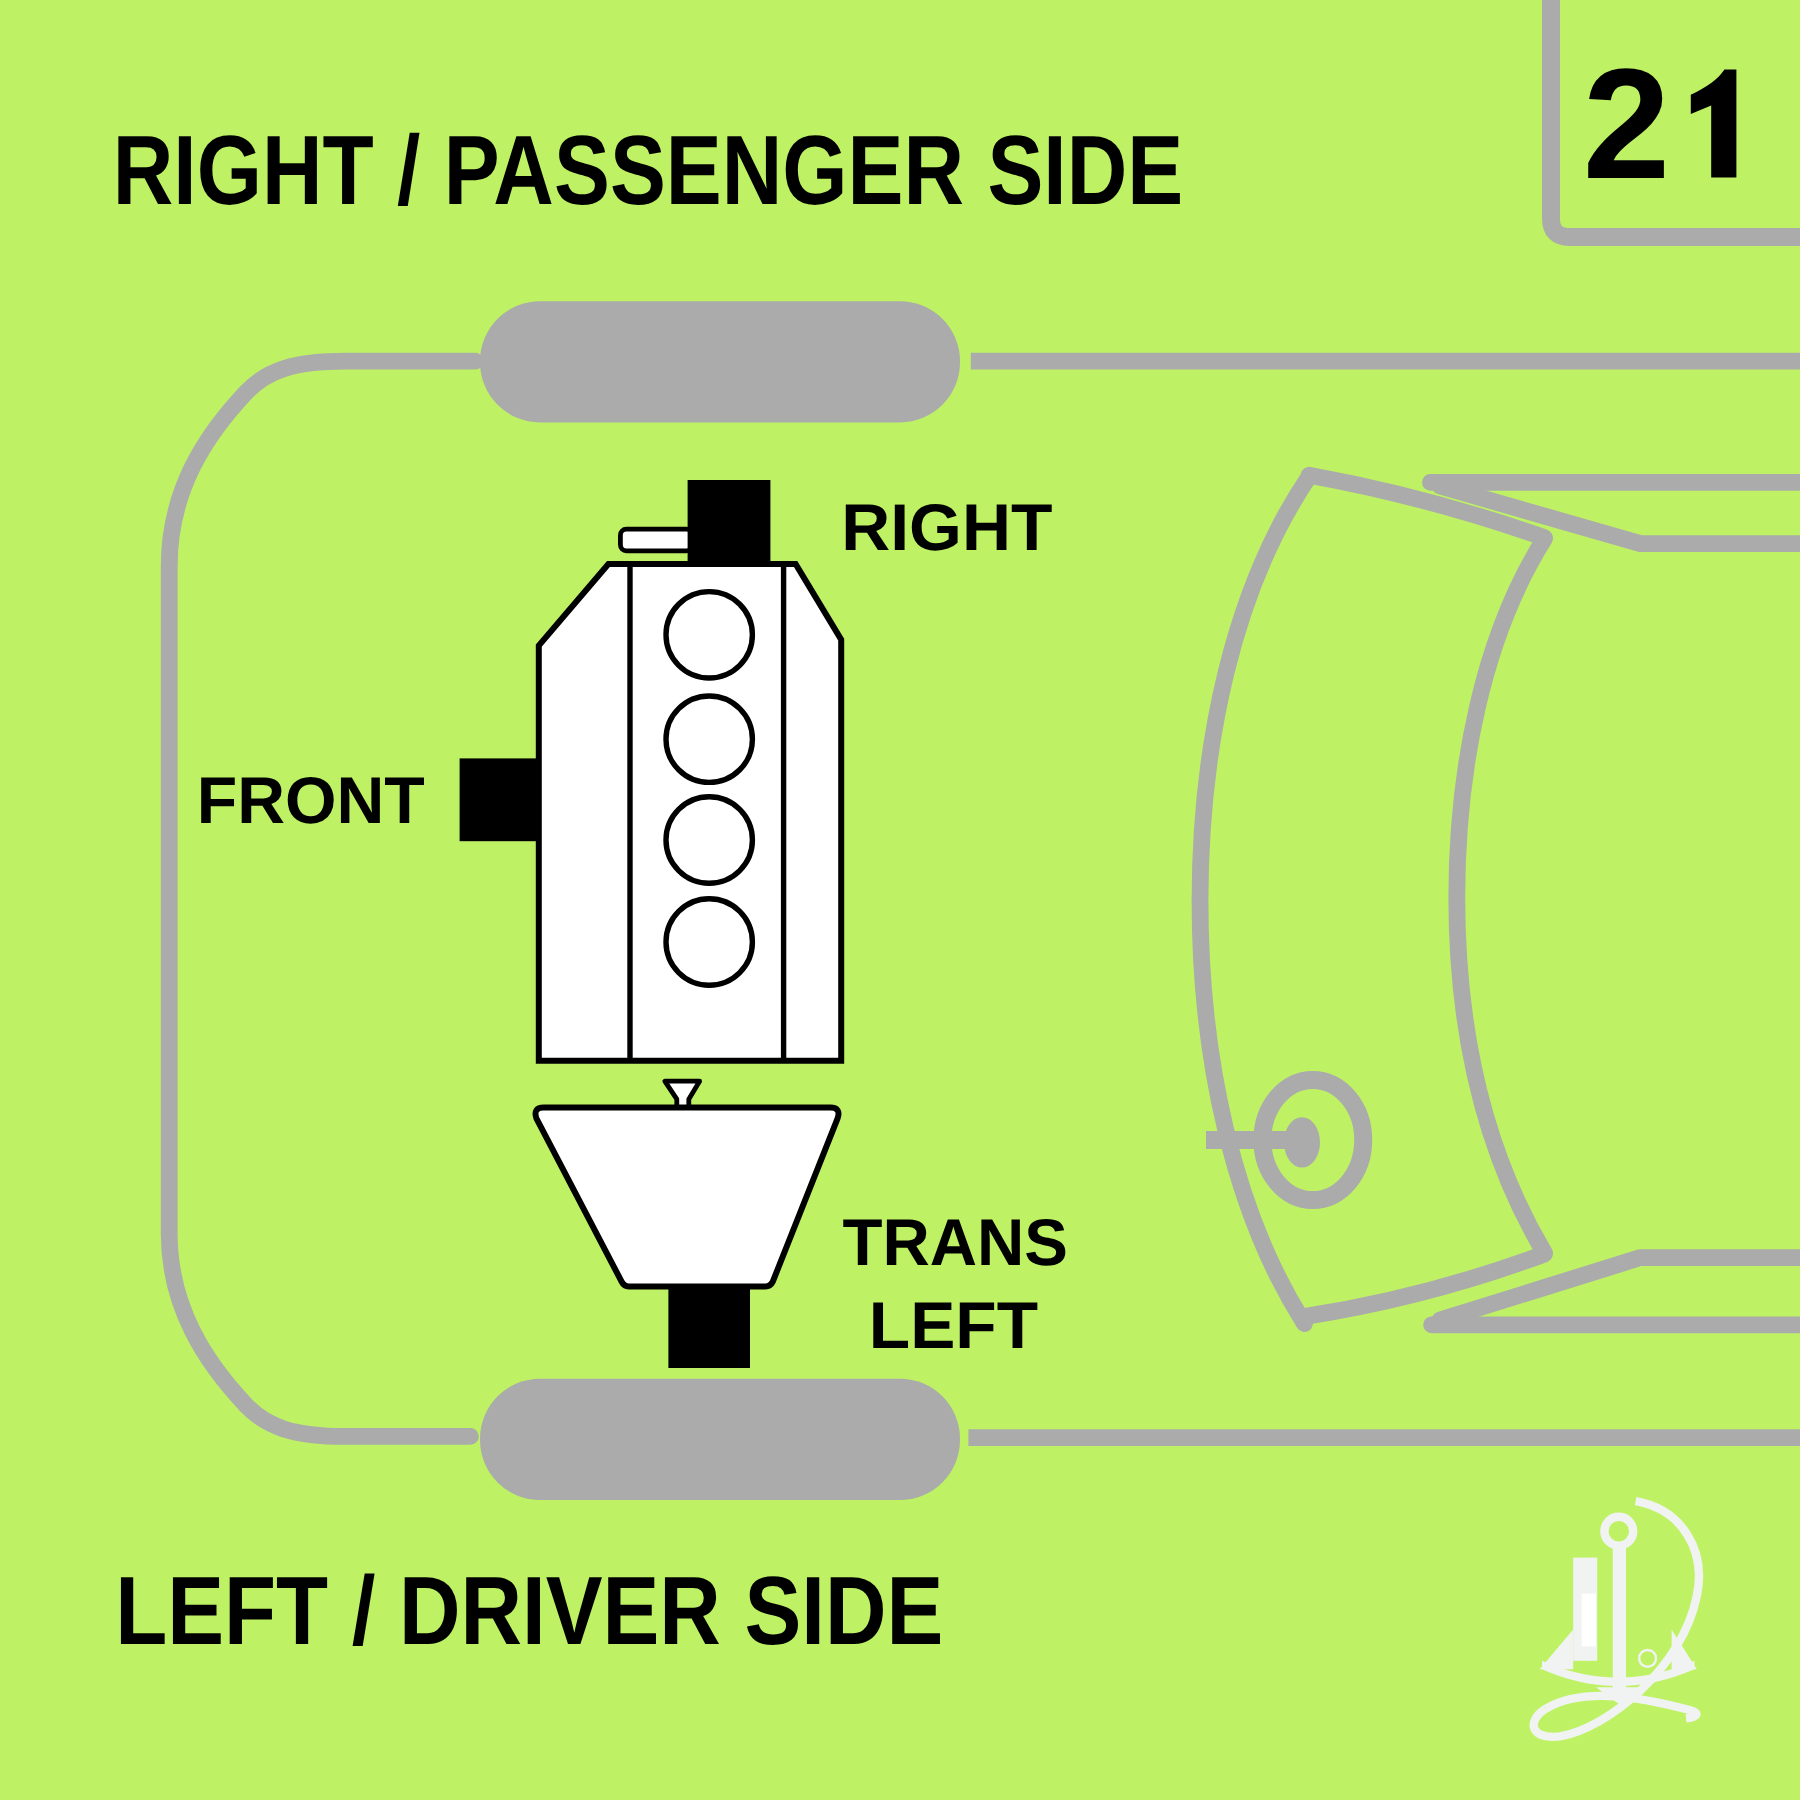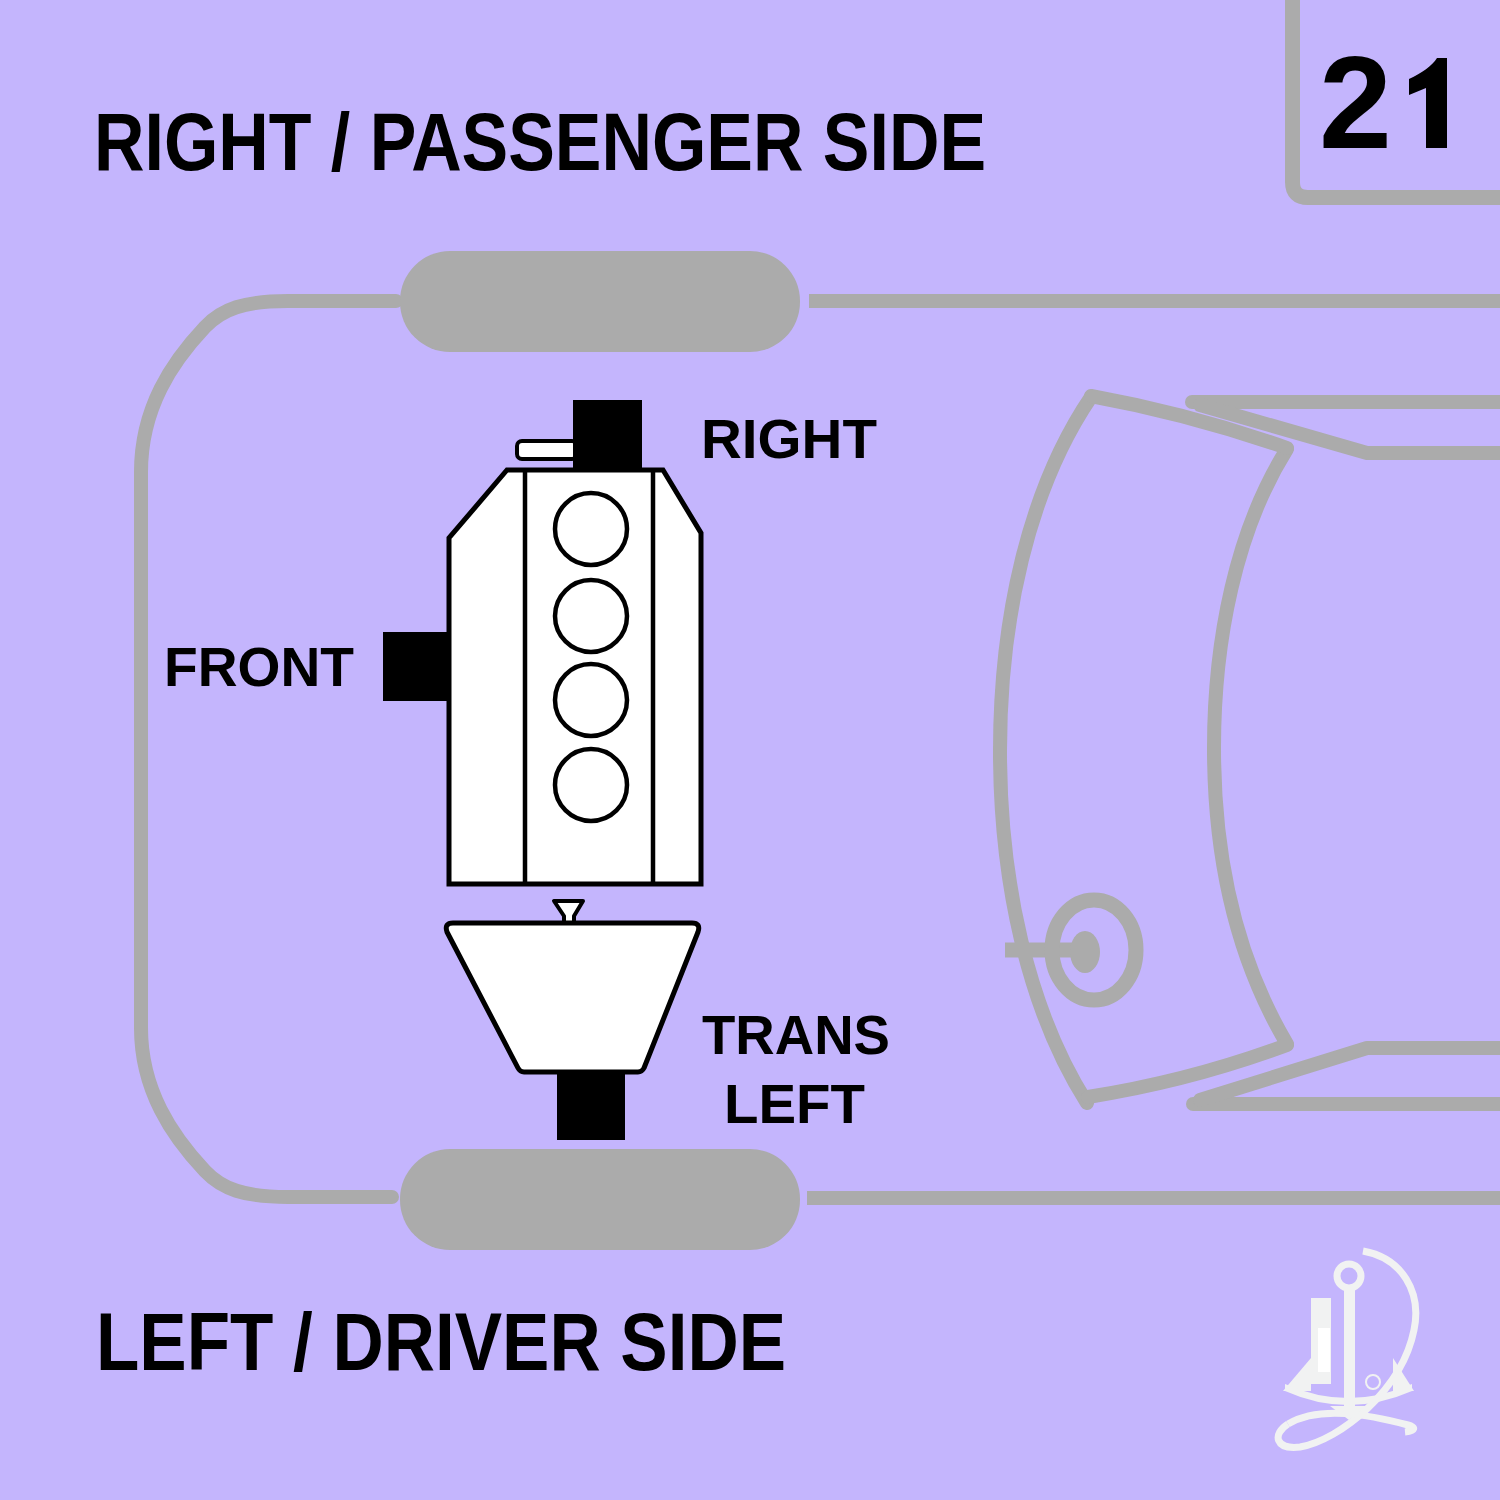--- a/index.html
+++ b/index.html
@@ -1,16 +1,16 @@
 <!DOCTYPE html>
 <html><head>
 <meta charset="utf-8">
 <style>
   html,body{margin:0;padding:0;background:#ffffff;}
-  #page{position:relative;width:1500px;height:1500px;background:#c4b5fd;overflow:hidden;}
+  #page{position:relative;width:1500px;height:1500px;background:#bef264;overflow:hidden;}
   svg{position:absolute;left:0;top:0;}
   text{font-family:"Liberation Sans",sans-serif;font-weight:bold;fill:#000000;}
 </style>
 </head>
 <body>
 <div id="page">
 <svg width="1500" height="1500" viewBox="0 0 1500 1500">
 
   <g stroke="#f1f2f2" fill="none">
     <path d="M1363,1251 C1402,1258 1422,1292 1414,1330 C1402,1390 1340,1440 1300,1447 C1275,1450 1272,1434 1288,1424" stroke-width="7"></path>

